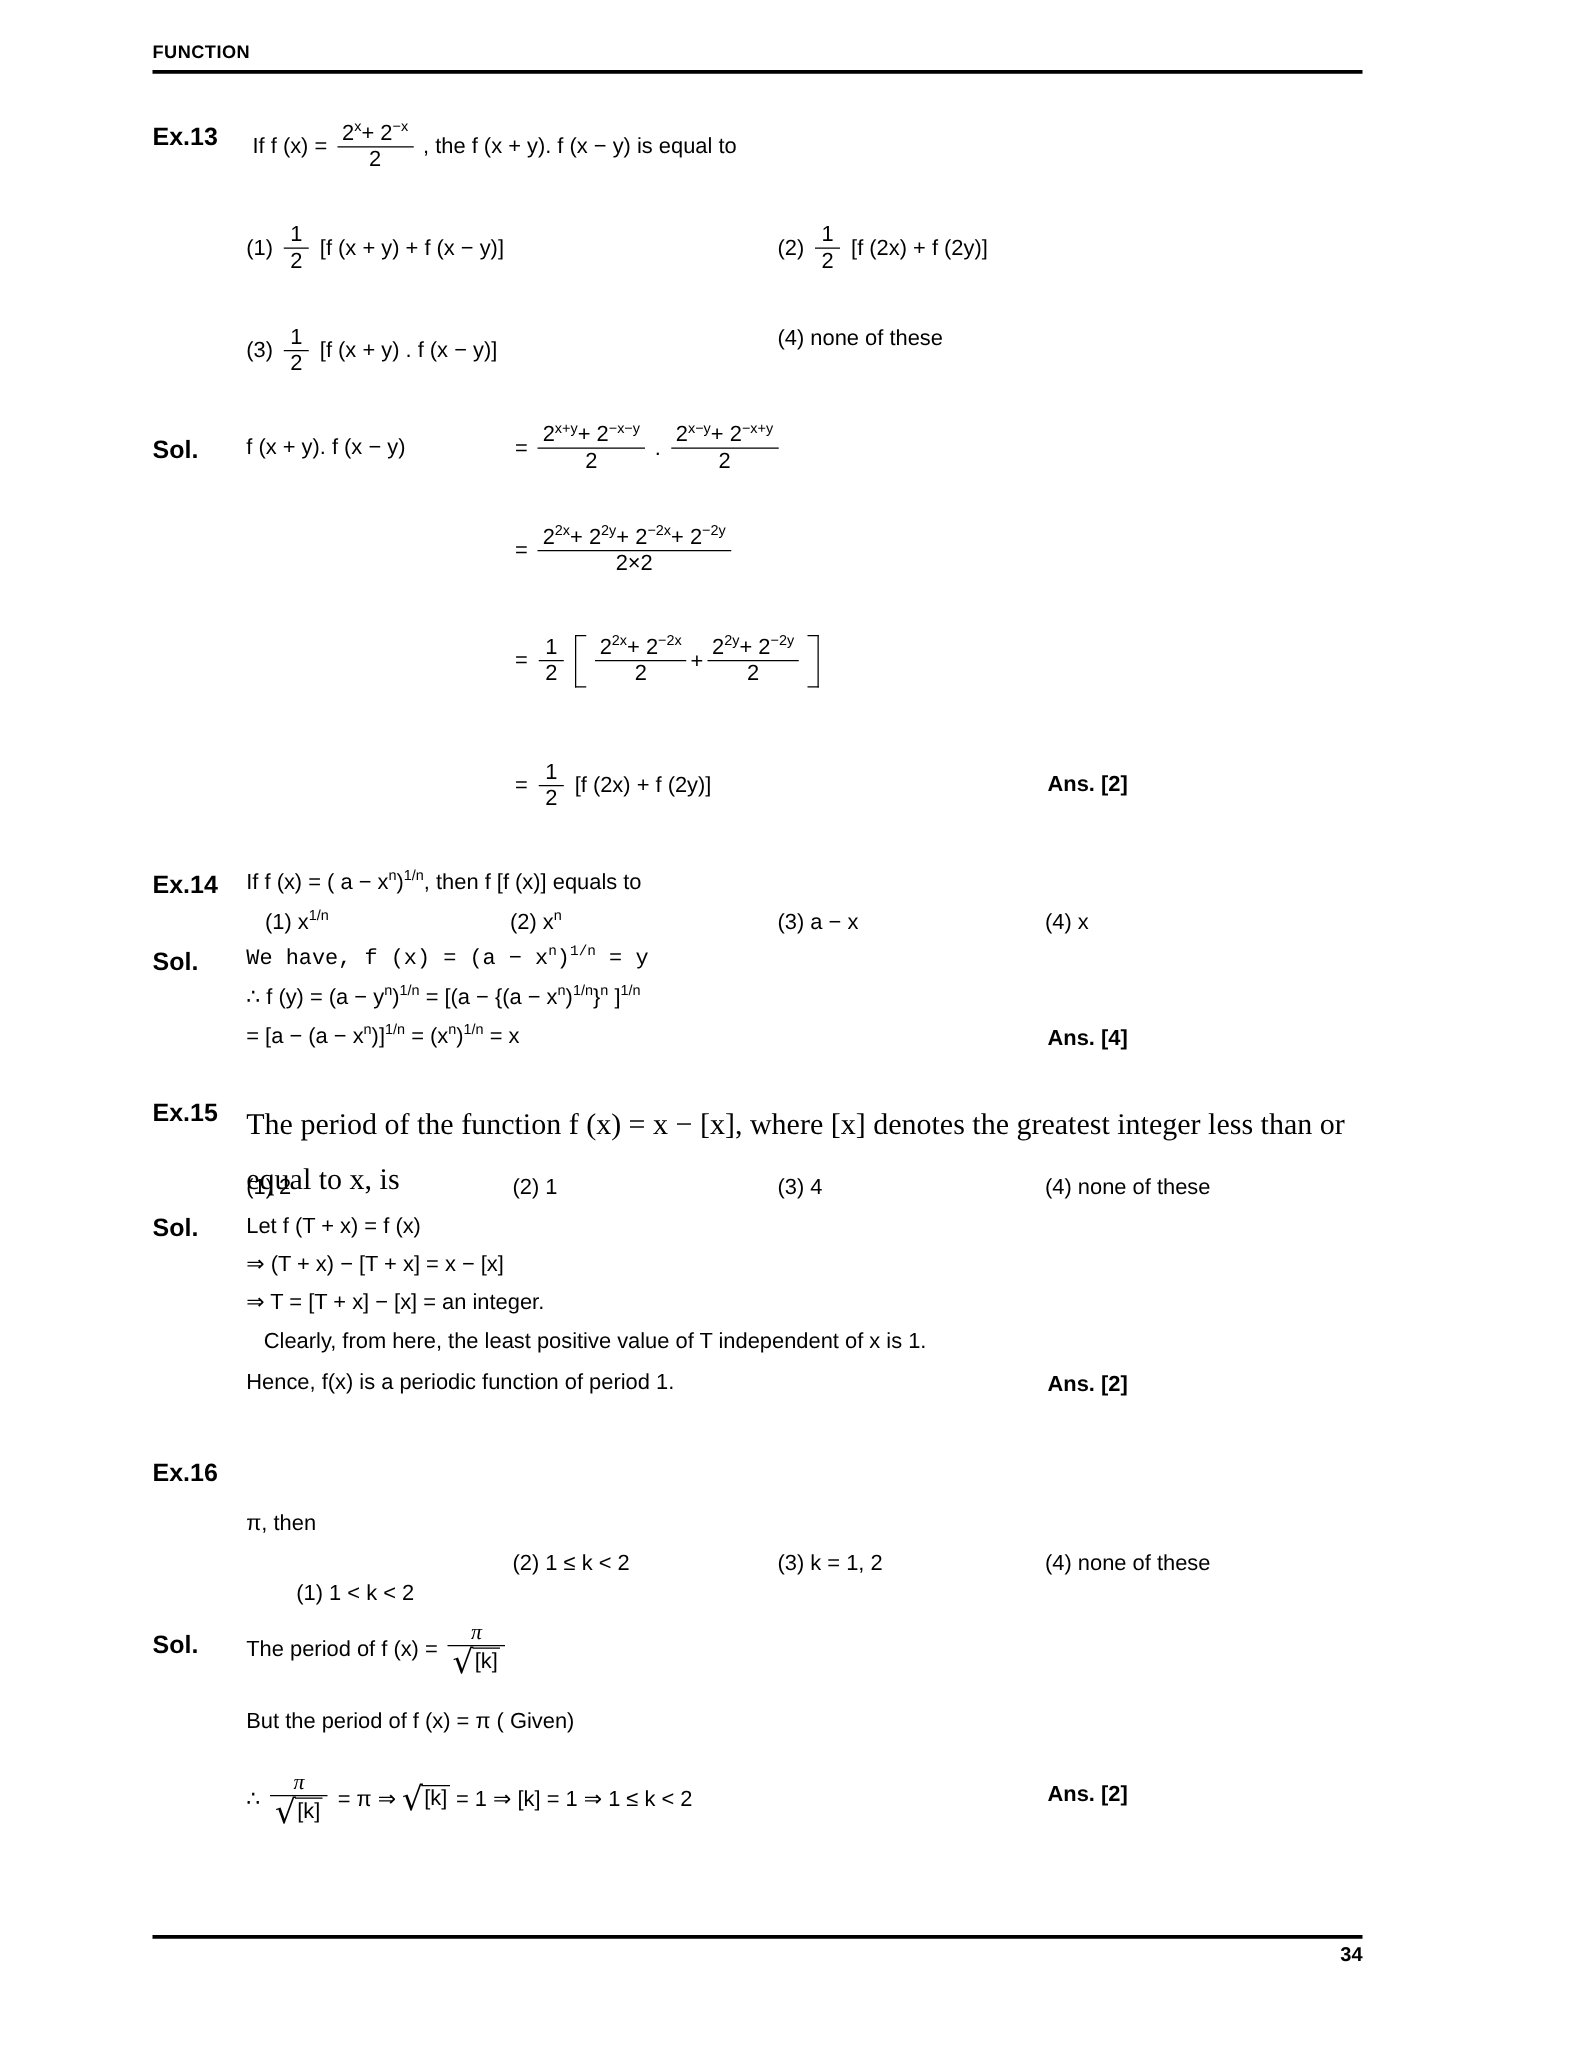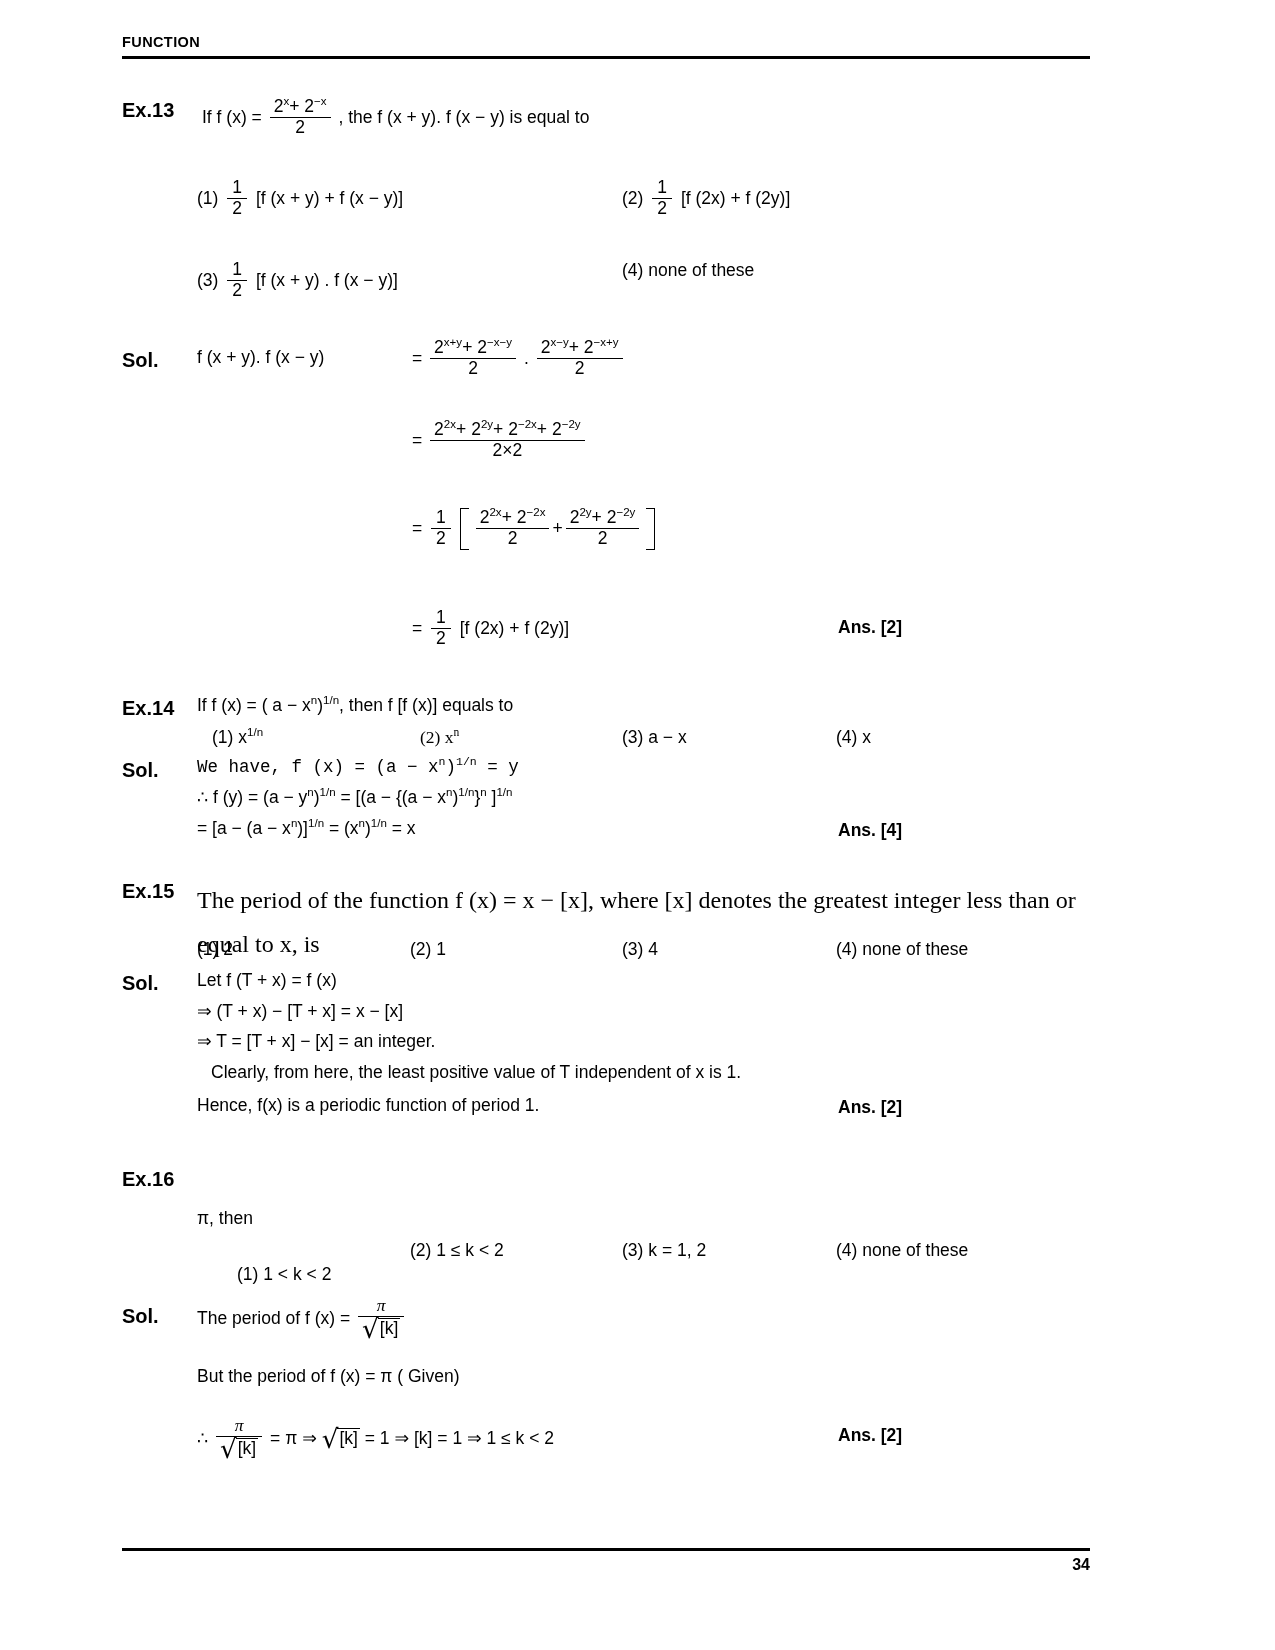--- a/index.html
+++ b/index.html
@@ -285,21 +285,21 @@
 
   <div class="lbl" style="left:122px; top:697px;">Ex.14</div>
   <div class="blk" style="left:197px; top:697px;">
     <span>If f (x) = ( a − x</span><sup>n</sup><span>)</span><sup>1/n</sup><span>, then f [f (x)] equals to</span>
   </div>
 
   <div class="blk" style="left:187px; top:729px;margin-left:25px;">
     <span>(1)</span>
     <span>x</span><sup>1/n</sup>
   </div>
-  <div class="blk" style="left:420px; top:729px;font-family:Liberation Serif, serif;">
+  <div class="blk" style="left:408px; top:729px;">
     <span>(2)</span>
     <span>x</span><sup>n</sup>
   </div>
   <div class="blk" style="left:622px; top:729px;">
     <span>(3)</span>
     <span>a − x</span>
   </div>
   <div class="blk" style="left:836px; top:729px;">
     <span>(4)</span>
     <span>x</span>

